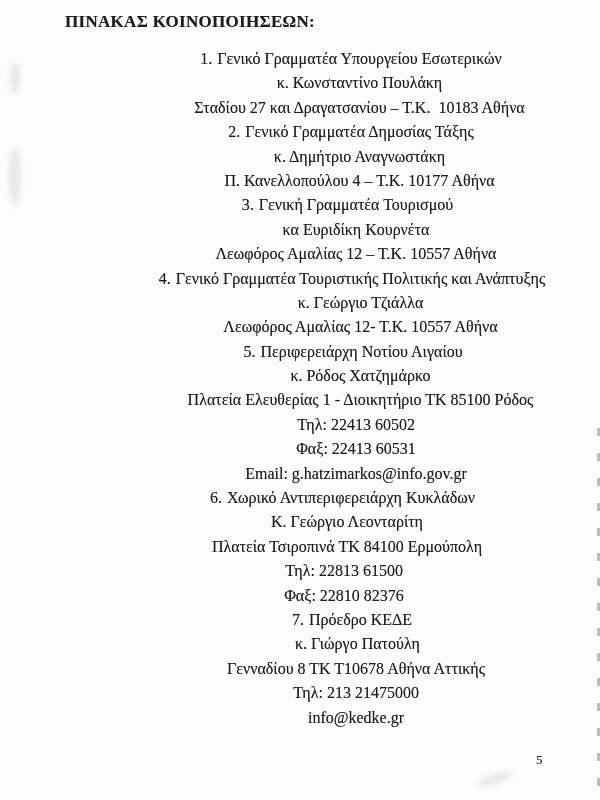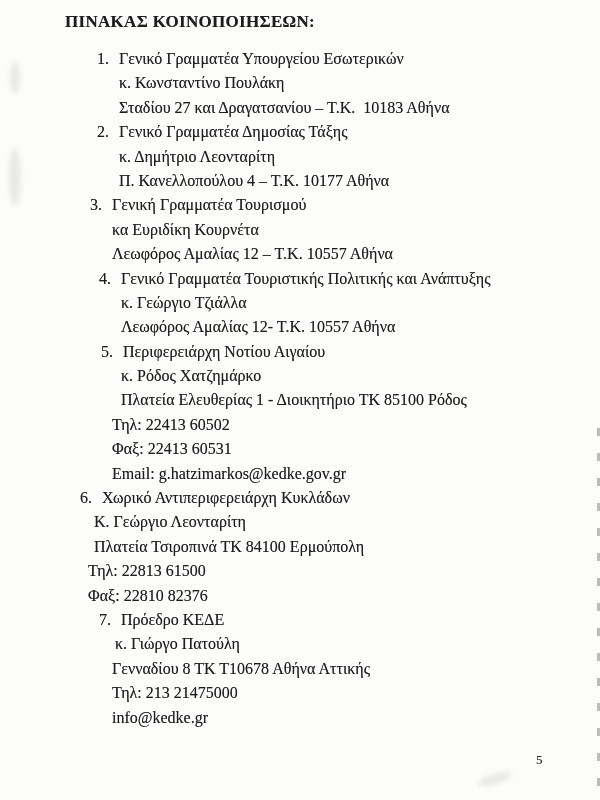--- a/index.html
+++ b/index.html
@@ -7,21 +7,21 @@
     --ink:#1d1d1d;
   }
   *{box-sizing:border-box;}
   html,body{margin:0;padding:0;}
   body{
     width:600px;height:800px;overflow:hidden;
     background:var(--bg);
     font-family:"Liberation Serif","DejaVu Serif",serif;
     color:var(--ink);
   }
-  .page{position:relative;width:600px;height:800px;background:var(--bg);}
+  .page{position:relative;width:600px;height:800px;background:var(--bg);text-align:center;}
 
   .doc-title{
     position:absolute;left:65px;top:12px;margin:0;
     font-size:17px;font-weight:700;letter-spacing:.3px;
     white-space:pre-wrap;
     text-shadow:0 0 .5px rgba(20,20,20,.55);
   }
 
   .recipient-list{
     position:absolute;left:0;top:47px;margin:0;padding:0;
@@ -75,40 +75,40 @@
   <h1 class="doc-title">ΠΙΝΑΚΑΣ ΚΟΙΝΟΠΟΙΗΣΕΩΝ:</h1>
 
   <ol class="recipient-list">
       <li class="recipient r1">
         <div class="line first ln-0"><span class="num">1.</span><span class="text">Γενικό Γραμματέα Υπουργείου Εσωτερικών</span></div>
         <div class="line cont ln-1">κ. Κωνσταντίνο Πουλάκη</div>
         <div class="line cont ln-2">Σταδίου 27 και Δραγατσανίου – Τ.Κ.  10183 Αθήνα</div>
       </li>
       <li class="recipient r2">
         <div class="line first ln-0"><span class="num">2.</span><span class="text">Γενικό Γραμματέα Δημοσίας Τάξης</span></div>
-        <div class="line cont ln-1">κ. Δημήτριο Λεονταρίτη</div>
+        <div class="line cont ln-1">κ. Δημήτριο Αναγνωστάκη</div>
         <div class="line cont ln-2">Π. Κανελλοπούλου 4 – Τ.Κ. 10177 Αθήνα</div>
       </li>
       <li class="recipient r3">
         <div class="line first ln-0"><span class="num">3.</span><span class="text">Γενική Γραμματέα Τουρισμού</span></div>
         <div class="line cont ln-1">κα Ευριδίκη Κουρνέτα</div>
         <div class="line cont ln-2">Λεωφόρος Αμαλίας 12 – Τ.Κ. 10557 Αθήνα</div>
       </li>
       <li class="recipient r4">
         <div class="line first ln-0"><span class="num">4.</span><span class="text">Γενικό Γραμματέα Τουριστικής Πολιτικής και Ανάπτυξης</span></div>
         <div class="line cont ln-1">κ. Γεώργιο Τζιάλλα</div>
         <div class="line cont ln-2">Λεωφόρος Αμαλίας 12- Τ.Κ. 10557 Αθήνα</div>
       </li>
       <li class="recipient r5">
         <div class="line first ln-0"><span class="num">5.</span><span class="text">Περιφερειάρχη Νοτίου Αιγαίου</span></div>
         <div class="line cont ln-1">κ. Ρόδος Χατζημάρκο</div>
         <div class="line cont ln-2">Πλατεία Ελευθερίας 1 - Διοικητήριο ΤΚ 85100 Ρόδος</div>
         <div class="line cont ln-3">Τηλ: 22413 60502</div>
         <div class="line cont ln-4">Φαξ: 22413 60531</div>
-        <div class="line cont ln-5">Email: g.hatzimarkos@kedke.gov.gr</div>
+        <div class="line cont ln-5">Email: g.hatzimarkos@info.gov.gr</div>
       </li>
       <li class="recipient r6">
         <div class="line first ln-0"><span class="num">6.</span><span class="text">Χωρικό Αντιπεριφερειάρχη Κυκλάδων</span></div>
         <div class="line cont ln-1">Κ. Γεώργιο Λεονταρίτη</div>
         <div class="line cont ln-2">Πλατεία Τσιροπινά ΤΚ 84100 Ερμούπολη</div>
         <div class="line cont ln-3">Τηλ: 22813 61500</div>
         <div class="line cont ln-4">Φαξ: 22810 82376</div>
       </li>
       <li class="recipient r7">
         <div class="line first ln-0"><span class="num">7.</span><span class="text">Πρόεδρο ΚΕΔΕ</span></div>

